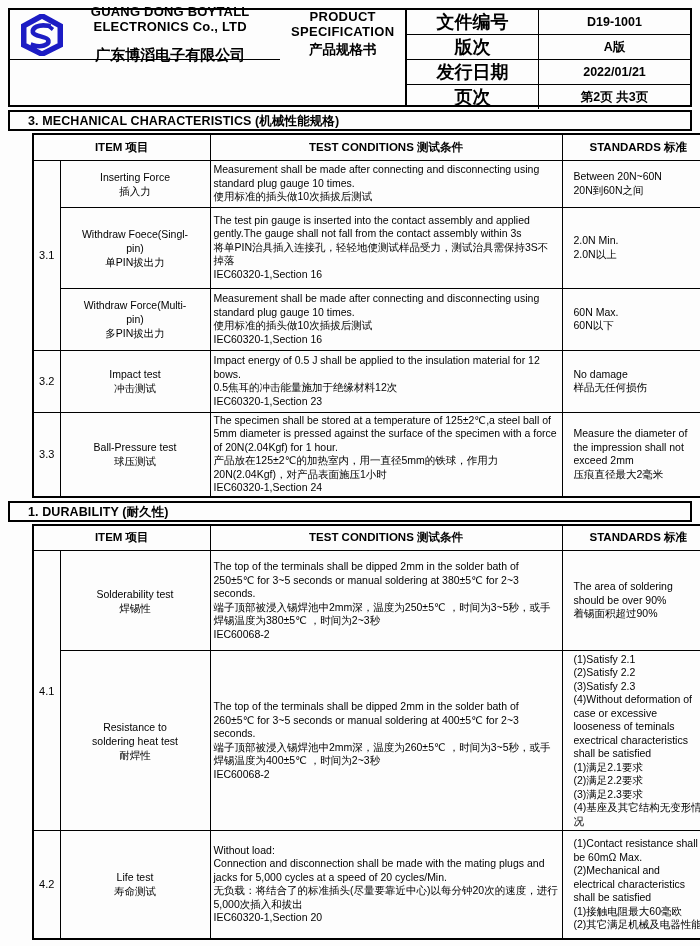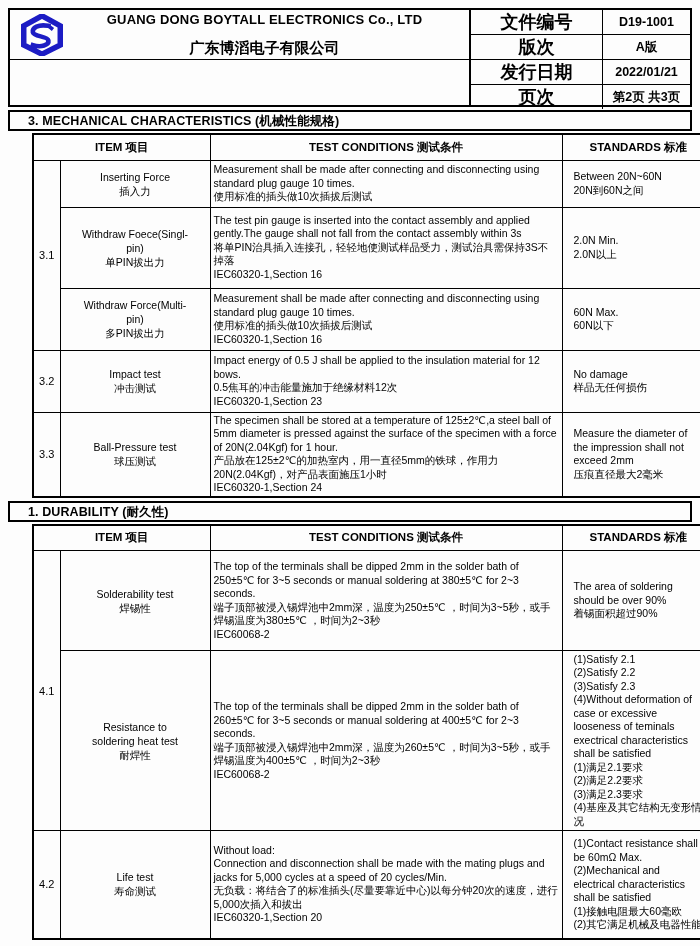--- a/index.html
+++ b/index.html
@@ -5,21 +5,21 @@
   * { box-sizing: border-box; margin: 0; padding: 0; }
   html, body { background: #e8e8e8; }
   body { font-family: "Liberation Sans", "DejaVu Sans", sans-serif; color: #000; }
   .page {
     width: 700px; height: 946px; background: #fdfdfd; margin: 0 auto;
     padding: 8px 8px 10px 8px; position: relative;
   }
 
   
   .hdr { display: flex; border: 2px solid #000; height: 99px; }
-  .hdr-left { width: 461px; display: flex; flex-direction: column; border-right: 2px solid #000; }
+  .hdr-left { width: 397px; display: flex; flex-direction: row; border-right: 2px solid #000; }
   .hdr-company { height: 50px; display: flex; align-items: center; border-bottom: 1.5px solid #000; padding: 2px 4px; }
   .hdr-logo { width: 44px; height: 42px; flex: 0 0 auto; margin-left: 6px; }
   .hdr-company-names { flex: 1; text-align: center; }
   .co-en { font-size: 13px; font-weight: bold; letter-spacing: 0.2px; }
   .co-cn { font-size: 15px; font-weight: bold; margin-top: 12px; }
   .hdr-spec { height: 47px; display: flex; flex-direction: column; justify-content: center; text-align: center; }
   .spec-en { font-size: 13px; font-weight: bold; letter-spacing: 0.3px; }
   .spec-cn { font-size: 13.5px; font-weight: bold; margin-top: 2px; }
   .hdr-right { flex: 1; display: flex; flex-direction: column; }
   .meta-row { flex: 1; display: flex; border-bottom: 1.5px solid #000; }
@@ -62,20 +62,24 @@
             <polygon points="24,2 44,13 44,34 24,44 4,34 4,13" fill="none" stroke="#1c1cc4" stroke-width="6" stroke-linejoin="miter"></polygon>
             <path d="M31 13 C20 11, 13 15, 14 20 C15 25, 30 24, 31 29 C32 34, 23 37, 14 34" fill="none" stroke="#1c1cc4" stroke-width="5" stroke-linecap="square"></path>
             <path d="M31 13 L36 17 M14 34 L18 38" stroke="#1c1cc4" stroke-width="4"></path>
           </svg>
         </div>
         <div class="hdr-company-names">
           <div class="co-en">GUANG DONG BOYTALL ELECTRONICS Co., LTD</div>
           <div class="co-cn">广东博滔电子有限公司</div>
         </div>
       </div>
+      <div class="hdr-spec">
+        <div class="spec-en">PRODUCT SPECIFICATION</div>
+        <div class="spec-cn">产品规格书</div>
+      </div>
     </div>
     <div class="hdr-right">
       <div class="meta-row">
         <div class="meta-label">文件编号</div>
         <div class="meta-value">D19-1001</div>
       </div>
       <div class="meta-row">
         <div class="meta-label">版次</div>
         <div class="meta-value">A版</div>
       </div>

